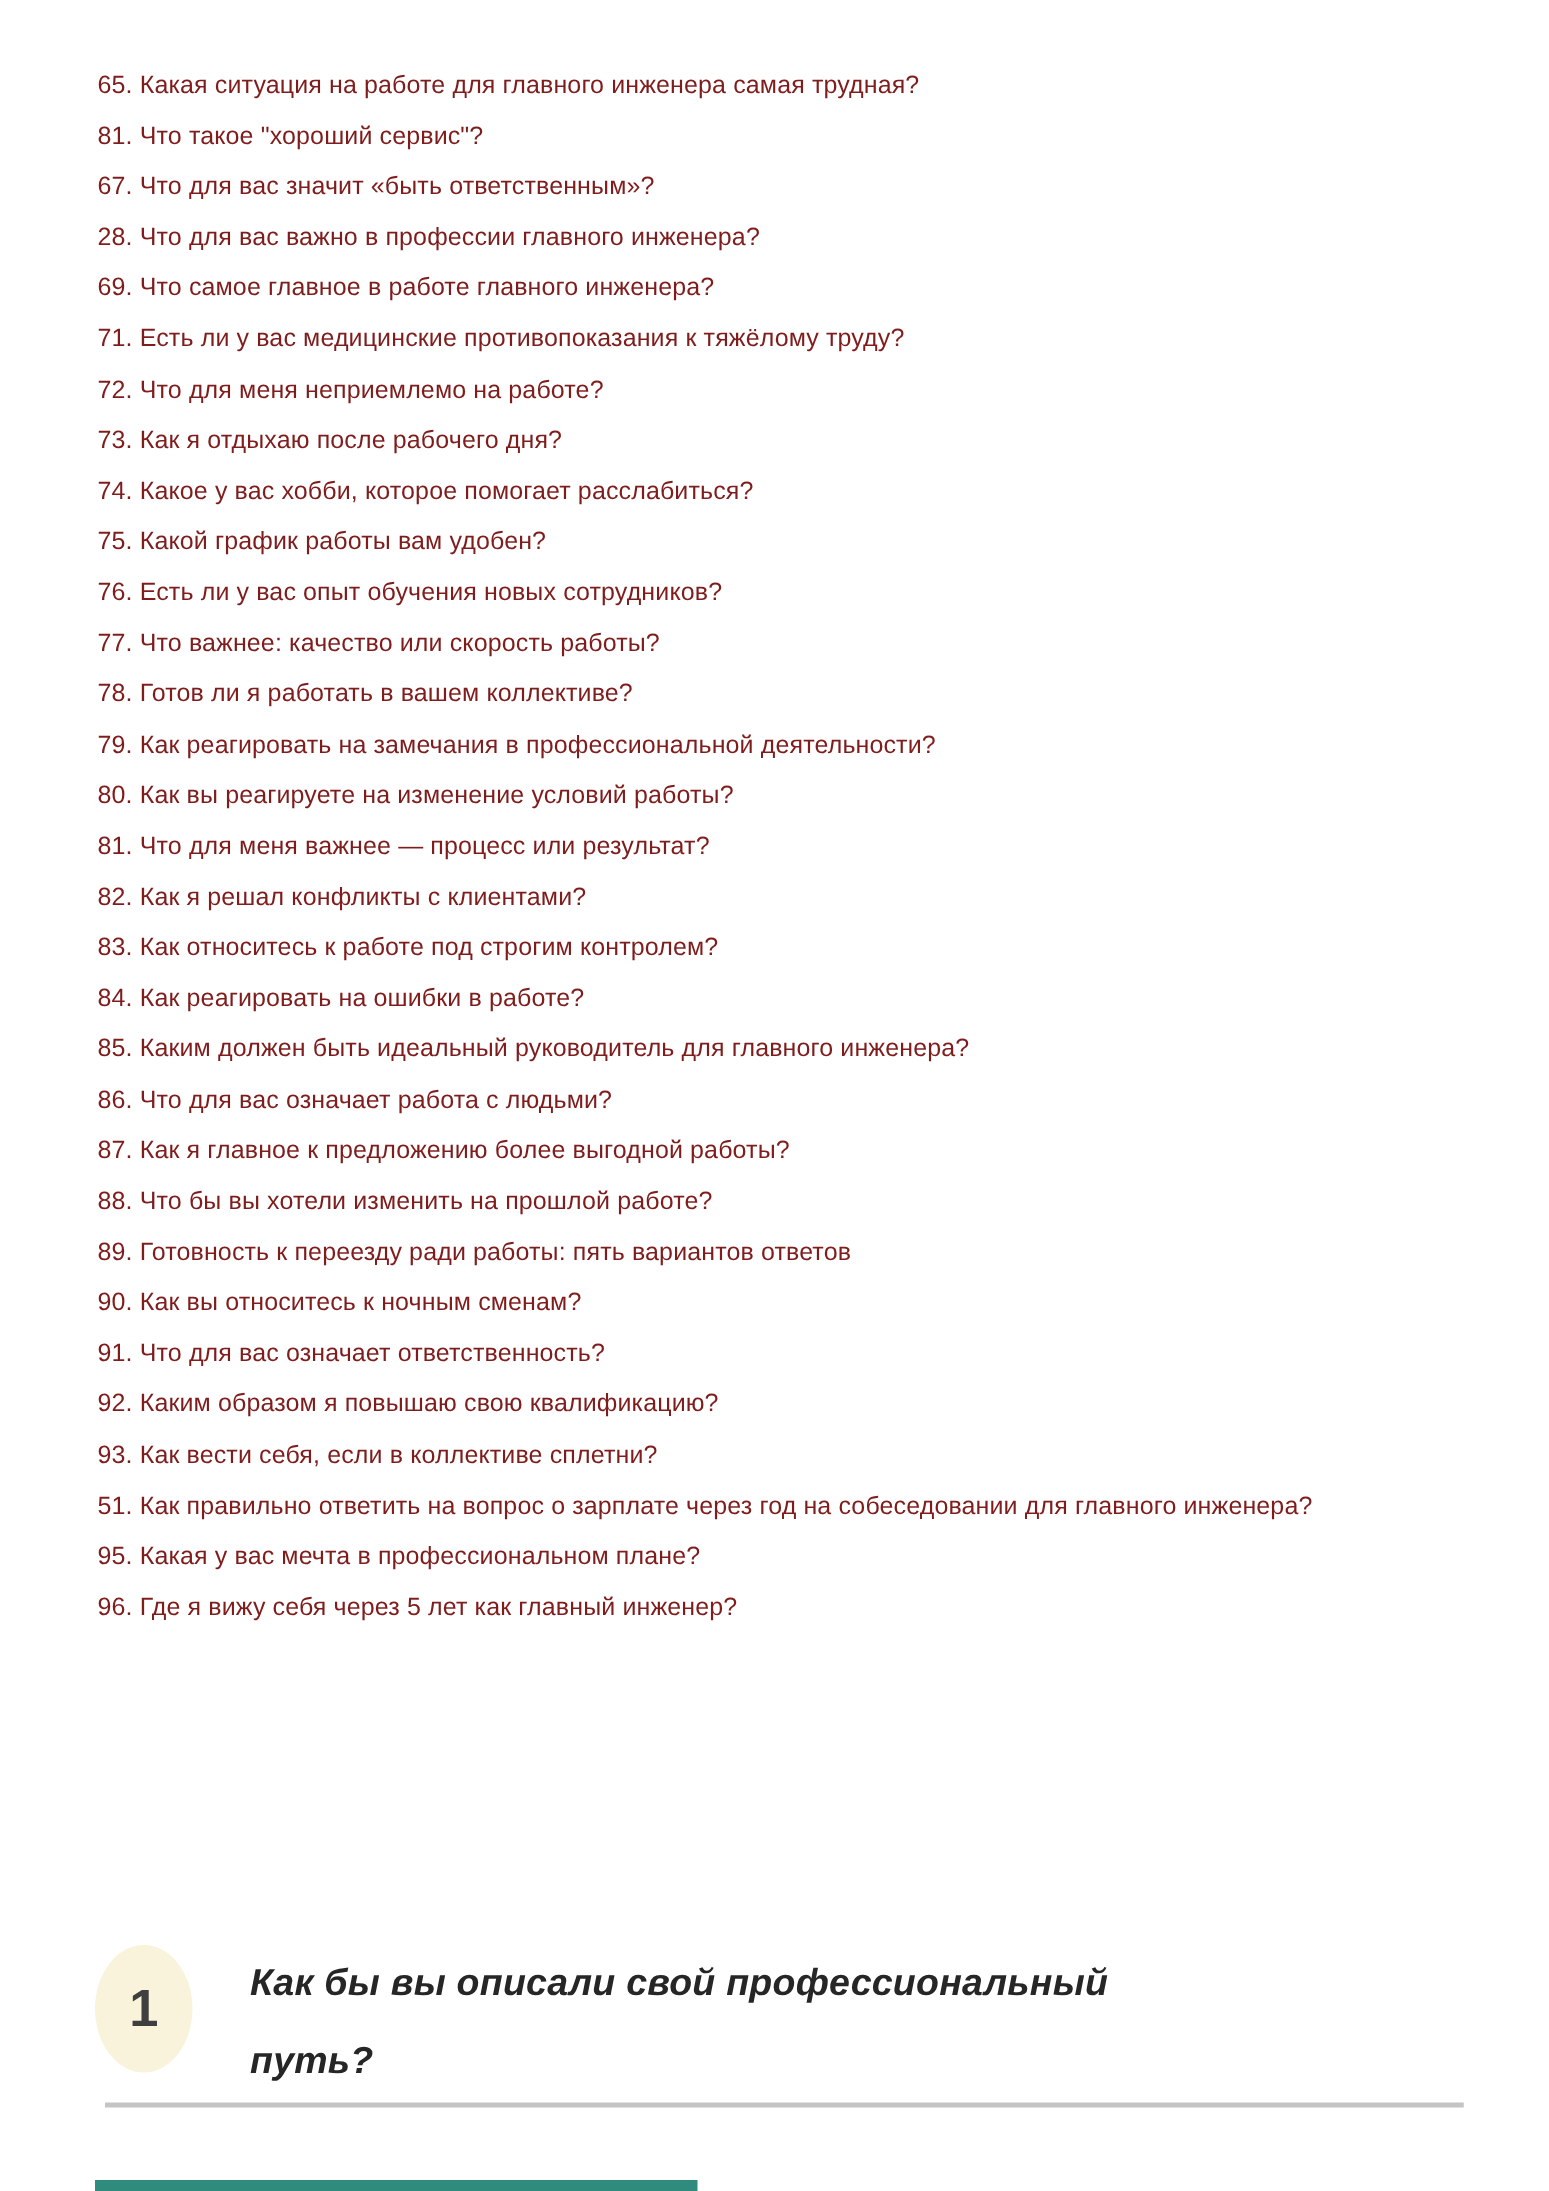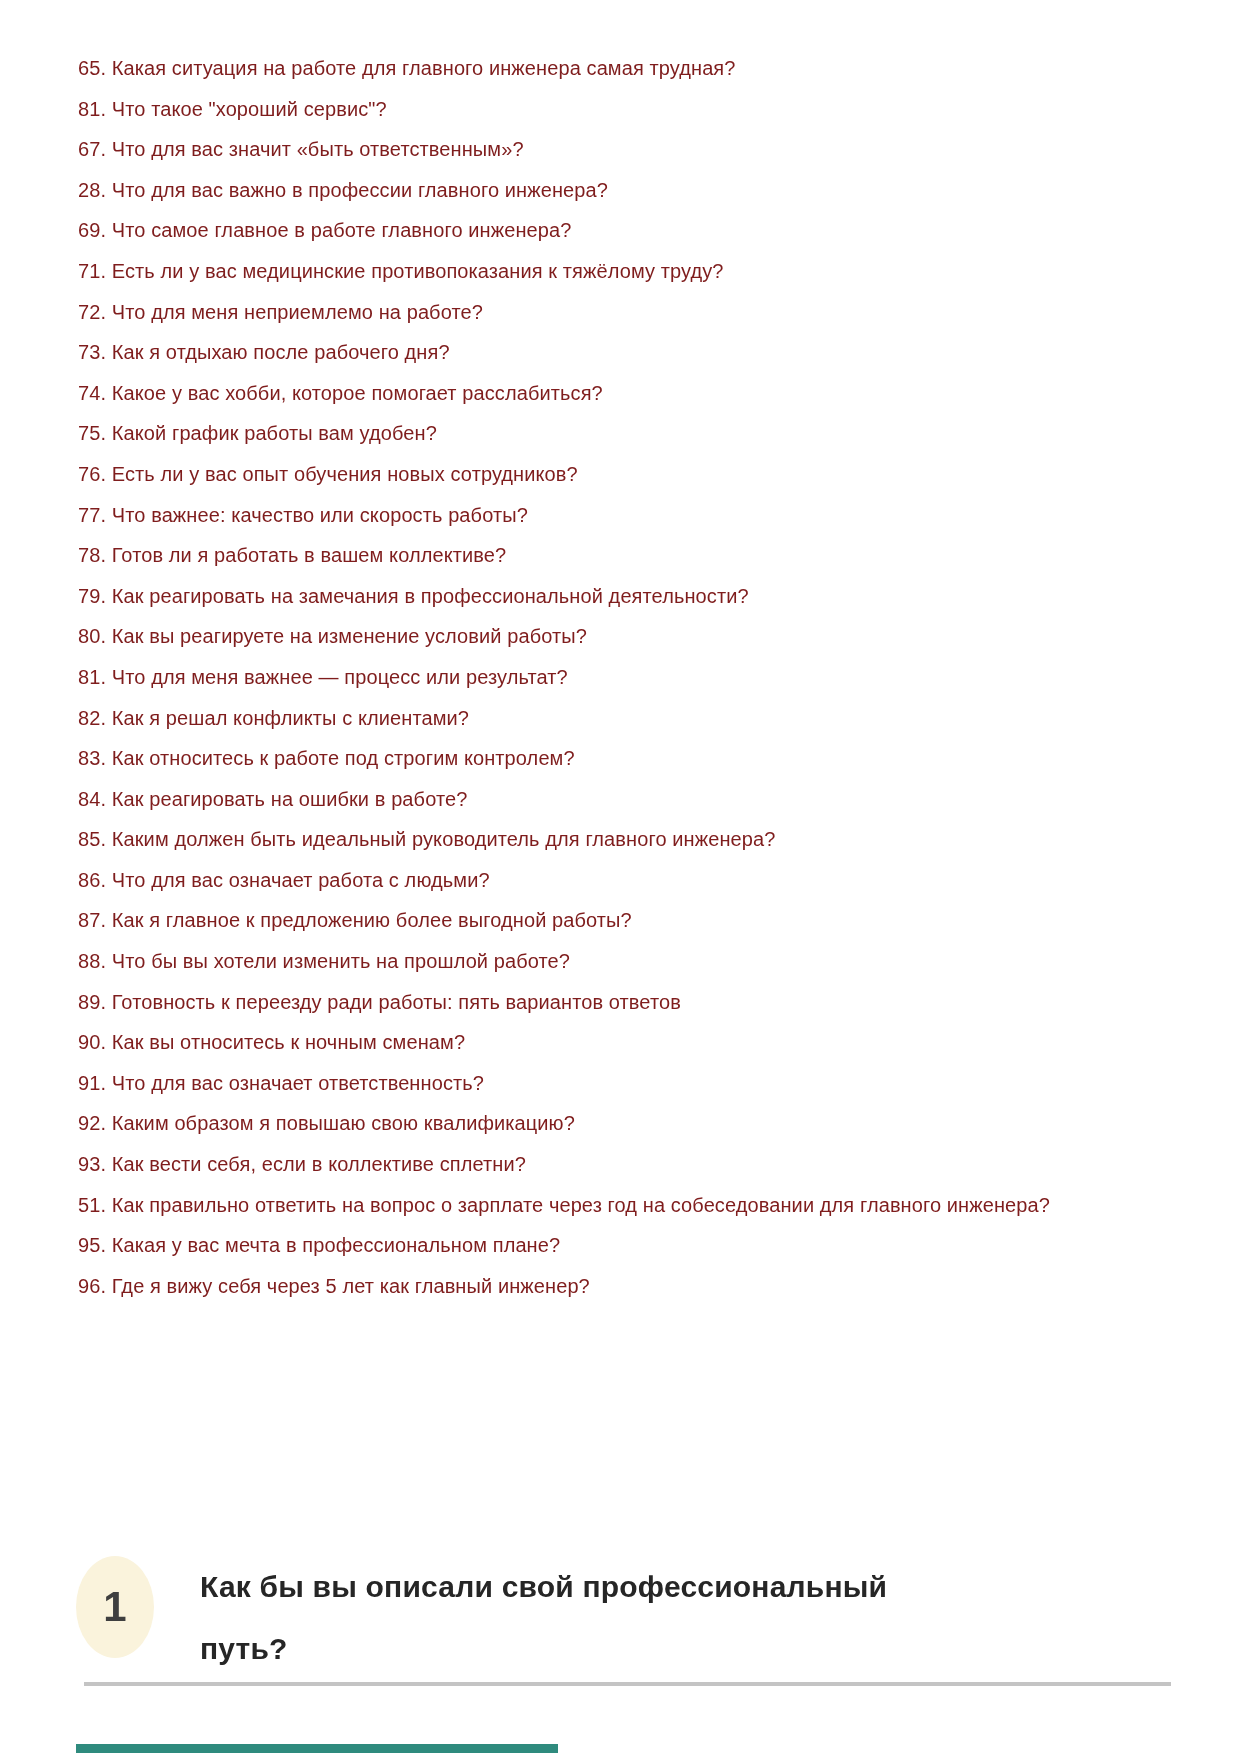--- a/index.html
+++ b/index.html
@@ -46,20 +46,21 @@
     color: #3f3f3f;
   }
   .section-title {
     margin: 0 0 0 46px;
     max-width: 700px;
     font-size: 30px;
     font-weight: 700;
     color: #262626;
     line-height: 62px;
     letter-spacing: 0.2px;
+    font-style: italic;
   }
   .divider {
     position: absolute;
     top: 1682px;
     left: 84px;
     width: 1087px;
     height: 4px;
     background: #c4c4c4;
   }
   .footer-bar {

